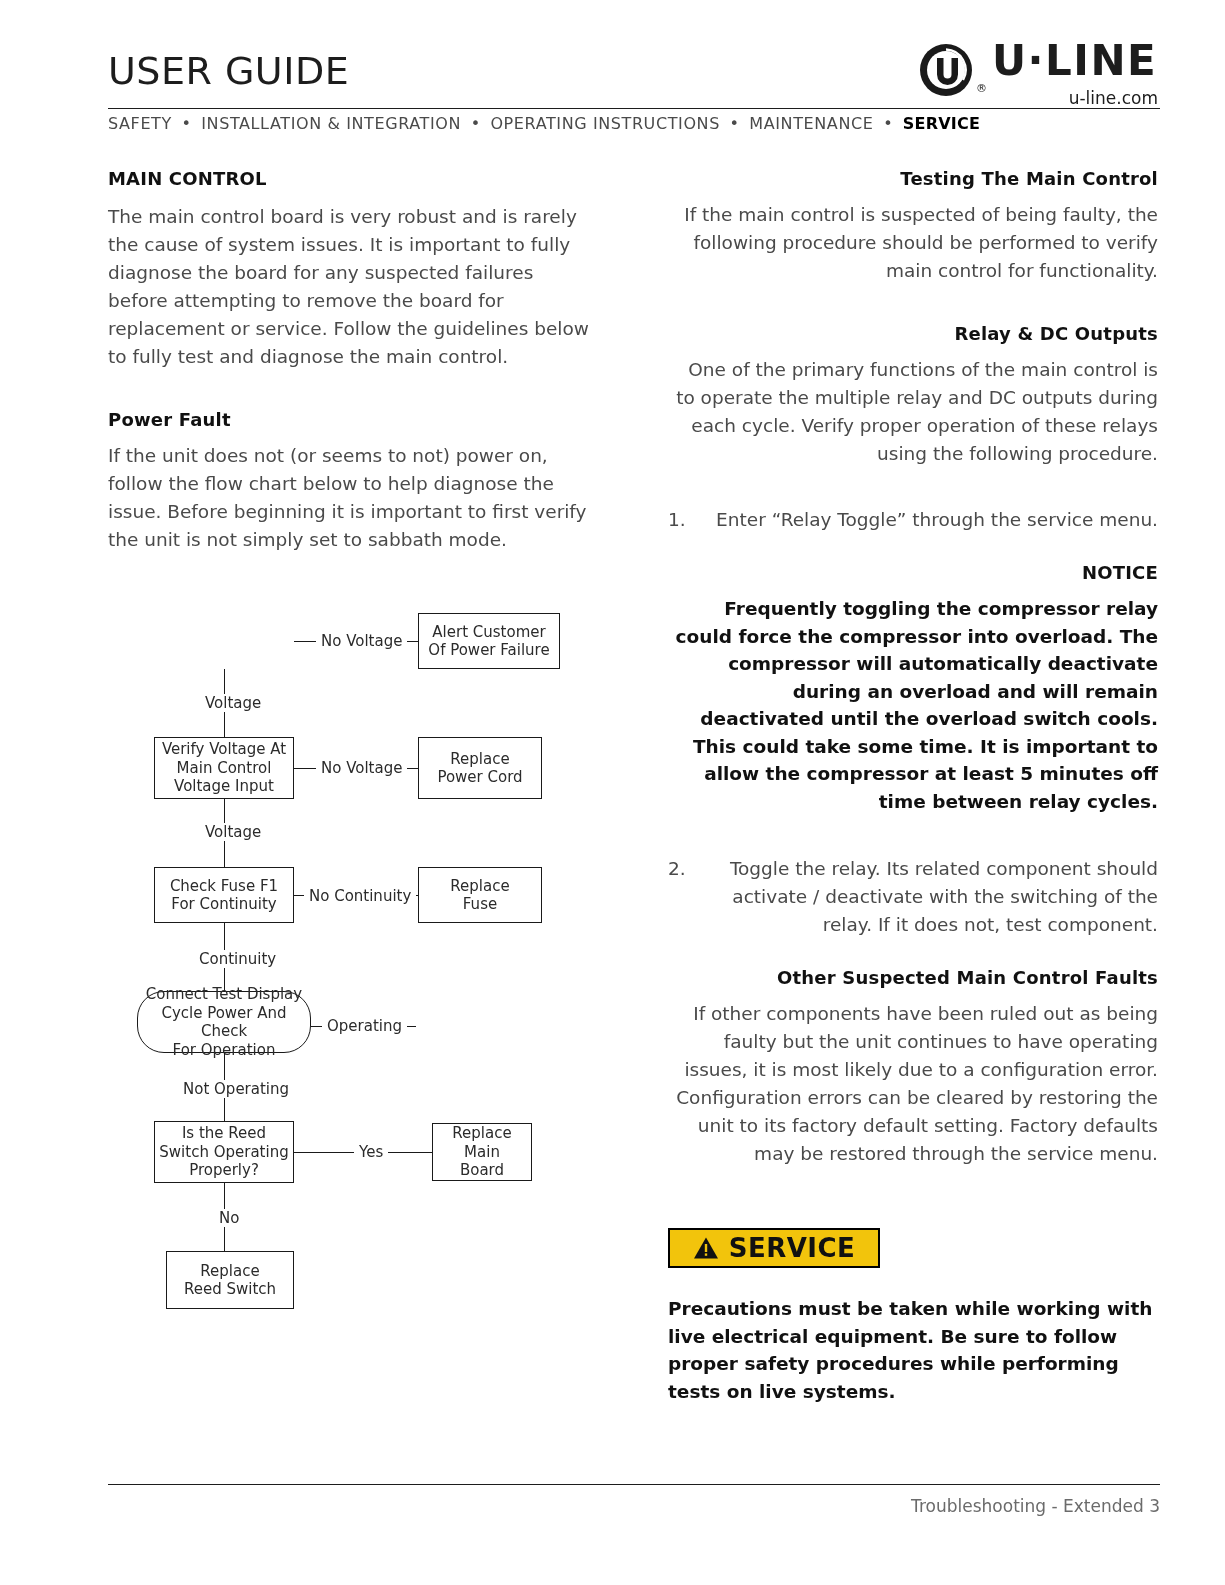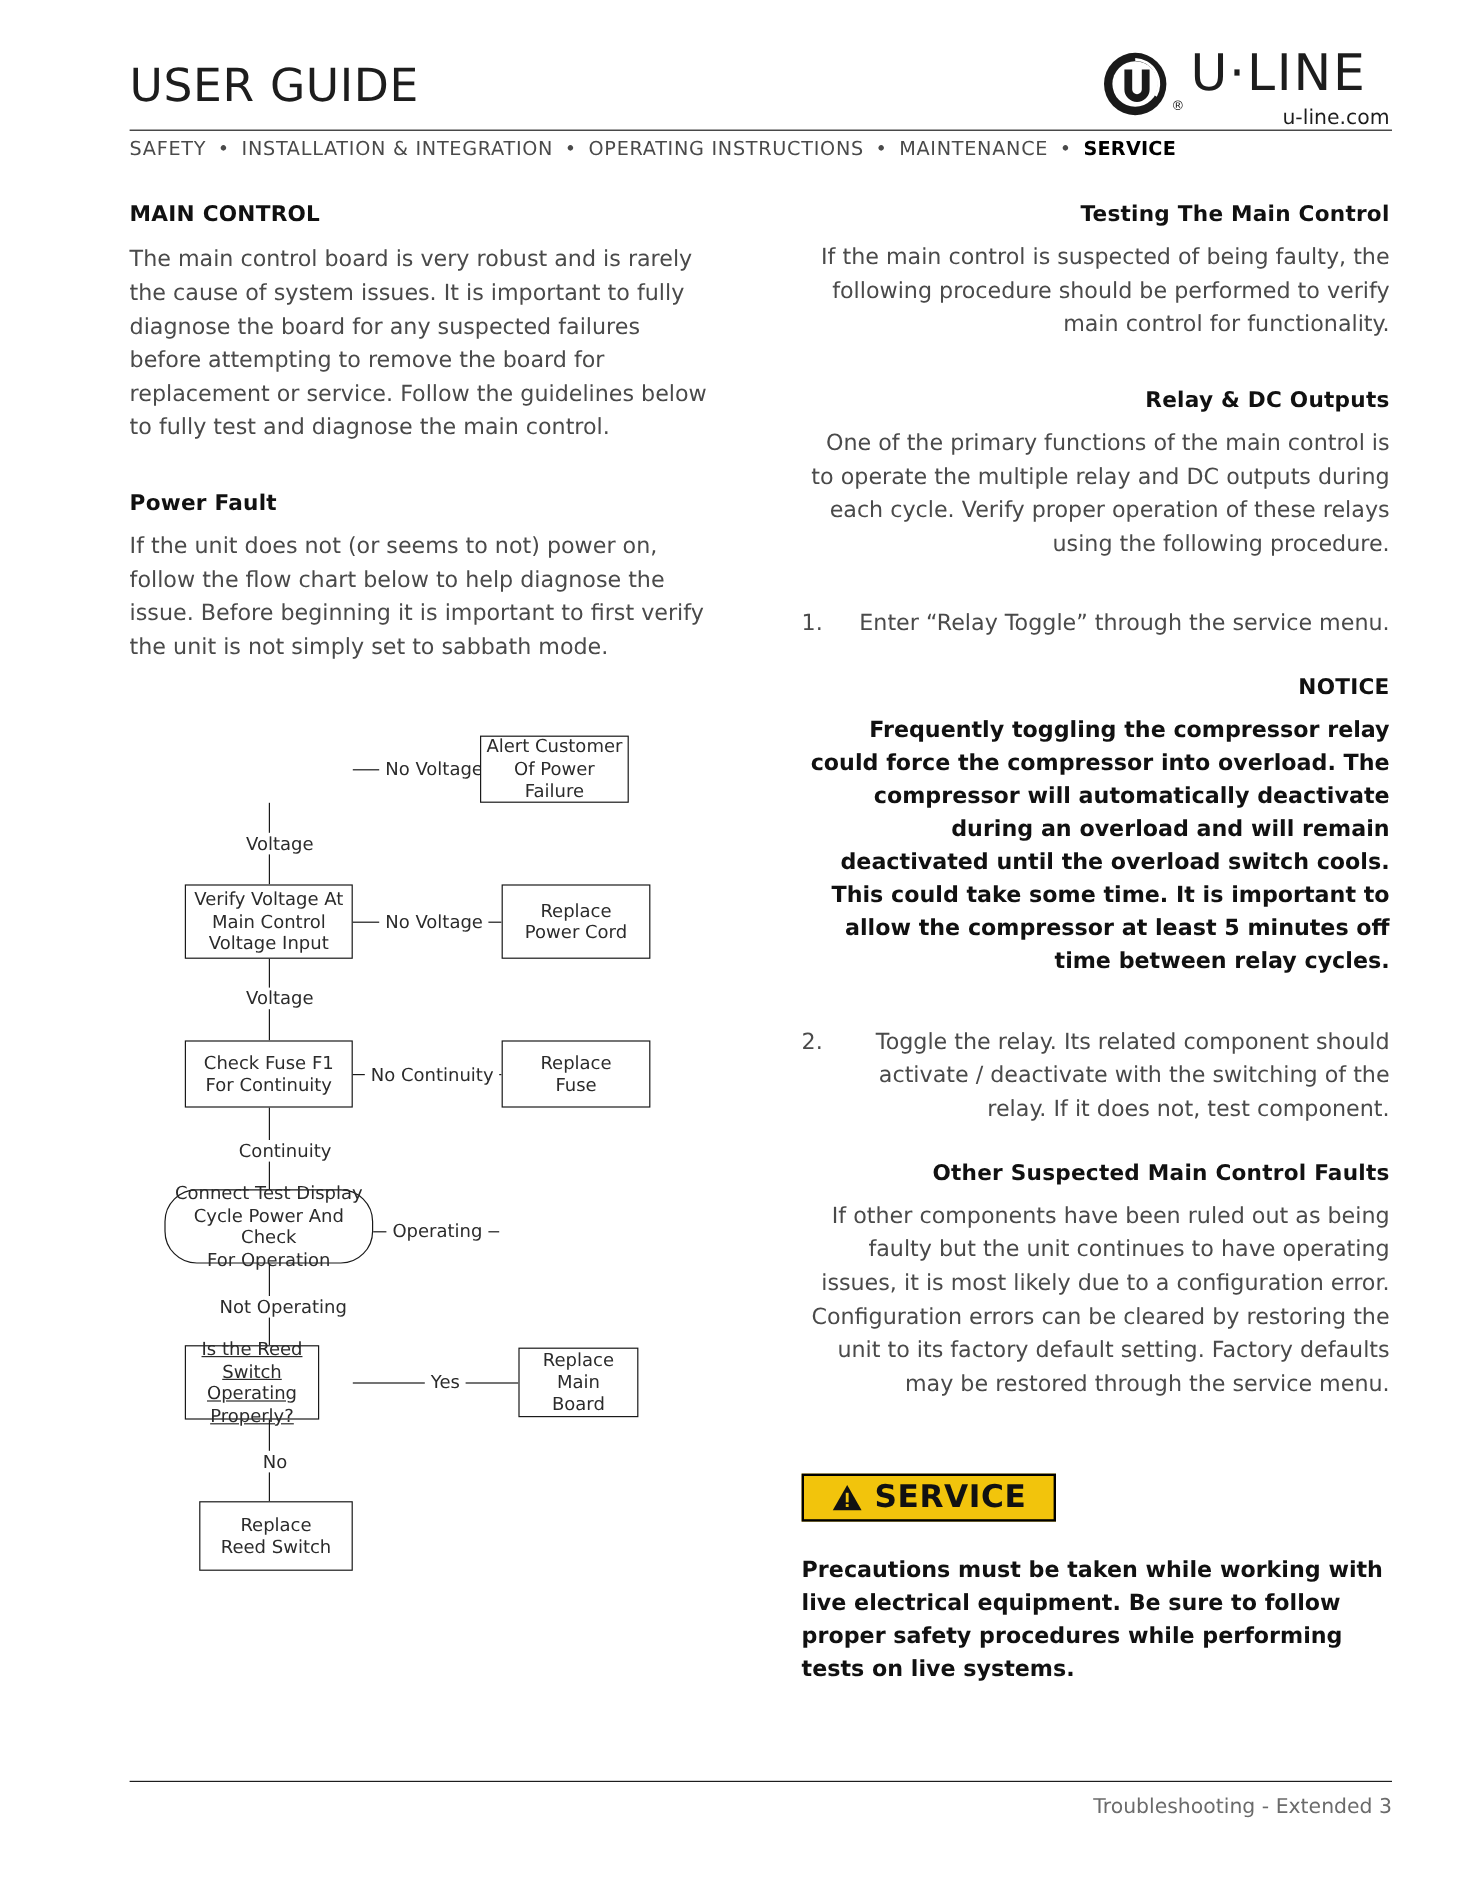--- a/index.html
+++ b/index.html
@@ -31,21 +31,21 @@
 
   .logo-block { position: absolute; right: 0; top: 2px; width: 260px; height: 90px; }
   .logo-mark { position: absolute; left: 18px; top: 18px; width: 56px; height: 56px; }
   .logo-reg {
     position: absolute; left: 76px; top: 58px;
     font-size: 11px; color: #1d1d1d;
   }
   .logo-word {
     position: absolute; left: 92px; top: 16px;
     font-size: 42px; letter-spacing: 1.5px; color: #1d1d1d;
-    font-weight: 400; line-height: 1;
+    font-weight: 700; line-height: 1;
     font-family: "DejaVu Sans", "Liberation Sans", sans-serif;
   }
   .logo-url {
     position: absolute; right: 2px; top: 64px;
     font-size: 17px; color: #1d1d1d;
   }
 
   .header-rule {
     position: absolute; left: 108px; top: 108px; width: 1052px;
     border-top: 1px solid #1d1d1d; height: 0;
@@ -189,21 +189,21 @@
     <p class="body">The main control board is very robust and is rarely the cause of system issues. It is important to fully diagnose the board for any suspected failures before attempting to remove the board for replacement or service. Follow the guidelines below to fully test and diagnose the main control.</p>
     <div class="spacer-12"></div>
     <h3 class="sub-title">Power Fault</h3>
     <p class="body">If the unit does not (or seems to not) power on, follow the flow chart below to help diagnose the issue. Before beginning it is important to first verify the unit is not simply set to sabbath mode.</p>
   </div>
 
   <div class="flowchart">
 
     <div class="fc-line-h" style="left:186px; top:46px; width:124px;"></div>
     <div class="fc-label" style="left:208px; top:37px;">No Voltage</div>
-    <div class="fc-box" style="left:292px; top:18px; width:124px; height:56px;text-align:center;">Alert Customer<br>Of Power Failure</div>
+    <div class="fc-box" style="left:310px; top:18px; width:142px; height:56px;text-align:center;">Alert Customer<br>Of Power Failure</div>
 
     <div class="fc-line-v" style="left:116px; top:74px; height:68px;"></div>
     <div class="fc-label" style="left:92px; top:99px;">Voltage</div>
 
     <div class="fc-box" style="left:46px; top:142px; width:140px; height:62px;">Verify Voltage At<br>Main Control<br>Voltage Input</div>
     <div class="fc-line-h" style="left:186px; top:173px; width:124px;"></div>
     <div class="fc-label" style="left:208px; top:164px;">No Voltage</div>
     <div class="fc-box" style="left:310px; top:142px; width:124px; height:62px;">Replace<br>Power Cord</div>
 
     <div class="fc-line-v" style="left:116px; top:204px; height:68px;"></div>
@@ -217,21 +217,21 @@
     <div class="fc-line-v" style="left:116px; top:328px; height:68px;"></div>
     <div class="fc-label" style="left:86px; top:355px;">Continuity</div>
 
     <div class="fc-box" style="left:29px; top:396px; width:174px; height:62px;border-radius:27px;">Connect Test Display<br>Cycle Power And Check<br>For Operation</div>
     <div class="fc-line-h" style="left:203px; top:431px; width:105px;"></div>
     <div class="fc-label" style="left:214px; top:422px;">Operating</div>
 
     <div class="fc-line-v" style="left:116px; top:458px; height:68px;"></div>
     <div class="fc-label" style="left:70px; top:485px;">Not Operating</div>
 
-    <div class="fc-box" style="left:46px; top:526px; width:112px; height:62px;text-decoration:underline;">Is the Reed<br>Switch Operating<br>Properly?</div>
+    <div class="fc-box" style="left:46px; top:526px; width:140px; height:62px;">Is the Reed<br>Switch Operating<br>Properly?</div>
     <div class="fc-line-h" style="left:186px; top:557px; width:138px;"></div>
     <div class="fc-label" style="left:246px; top:548px;">Yes</div>
     <div class="fc-box" style="left:324px; top:528px; width:100px; height:58px;">Replace Main<br>Board</div>
 
     <div class="fc-line-v" style="left:116px; top:588px; height:68px;"></div>
     <div class="fc-label" style="left:106px; top:614px;">No</div>
 
     <div class="fc-box" style="left:58px; top:656px; width:128px; height:58px;">Replace<br>Reed Switch</div>
   </div>
 

